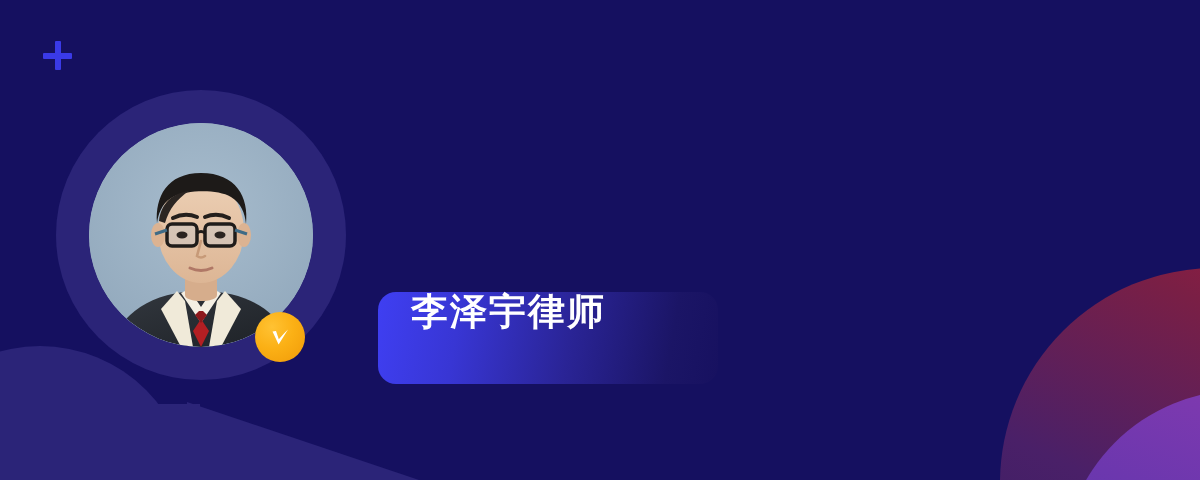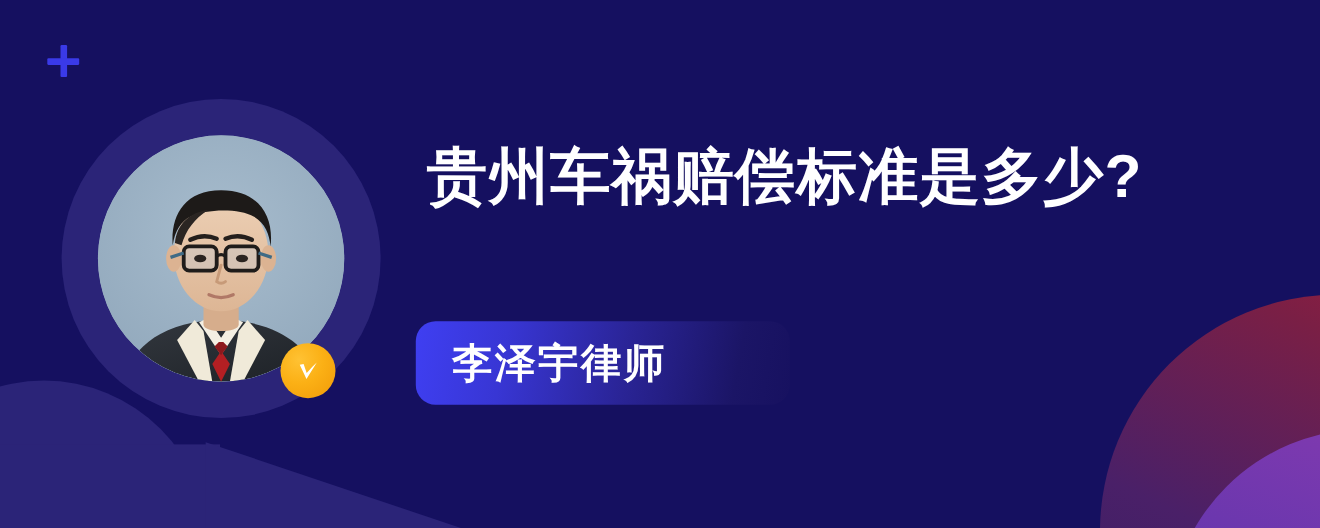--- a/index.html
+++ b/index.html
@@ -147,25 +147,24 @@
     font-weight: 700;
     color: #ffffff;
     letter-spacing: 1px;
     white-space: nowrap;
   }
   .name-chip {
     position: absolute;
     left: 378px;
     top: 292px;
     width: 340px;
-    height: 76px;
+    height: 92px;
     border-radius: 18px;
     background: linear-gradient(100deg, #3f3ff2 0%, #3836d4 24%, #2a2496 56%, #1b1566 85%, #171160 100%);
     display: flex;
-    align-items: center;
     box-sizing: border-box;
     padding-left: 33px;
     border: none;
     cursor: pointer;
   }
   .name-chip span {
     font-size: 37px;
     font-weight: 700;
     color: #ffffff;
     letter-spacing: 2px;
@@ -248,19 +247,18 @@
         </g>
       </svg>
     </div>
     <div class="verify-badge">
       <svg viewBox="0 0 30 30" xmlns="http://www.w3.org/2000/svg">
         <path d="M7.5 9.5 L13.6 22.5 L23 7.5 L19.2 11.2 L13.8 17.2 L11 9.0 Z" fill="#ffffff"></path>
       </svg>
     </div>
   </div>
 
-  <h1 class="headline">贵州车祸赔偿标准是多少?</h1>
 
   <button class="name-chip">
     <span>李泽宇律师</span>
   </button>
 
 </div>
 
 </body></html>

